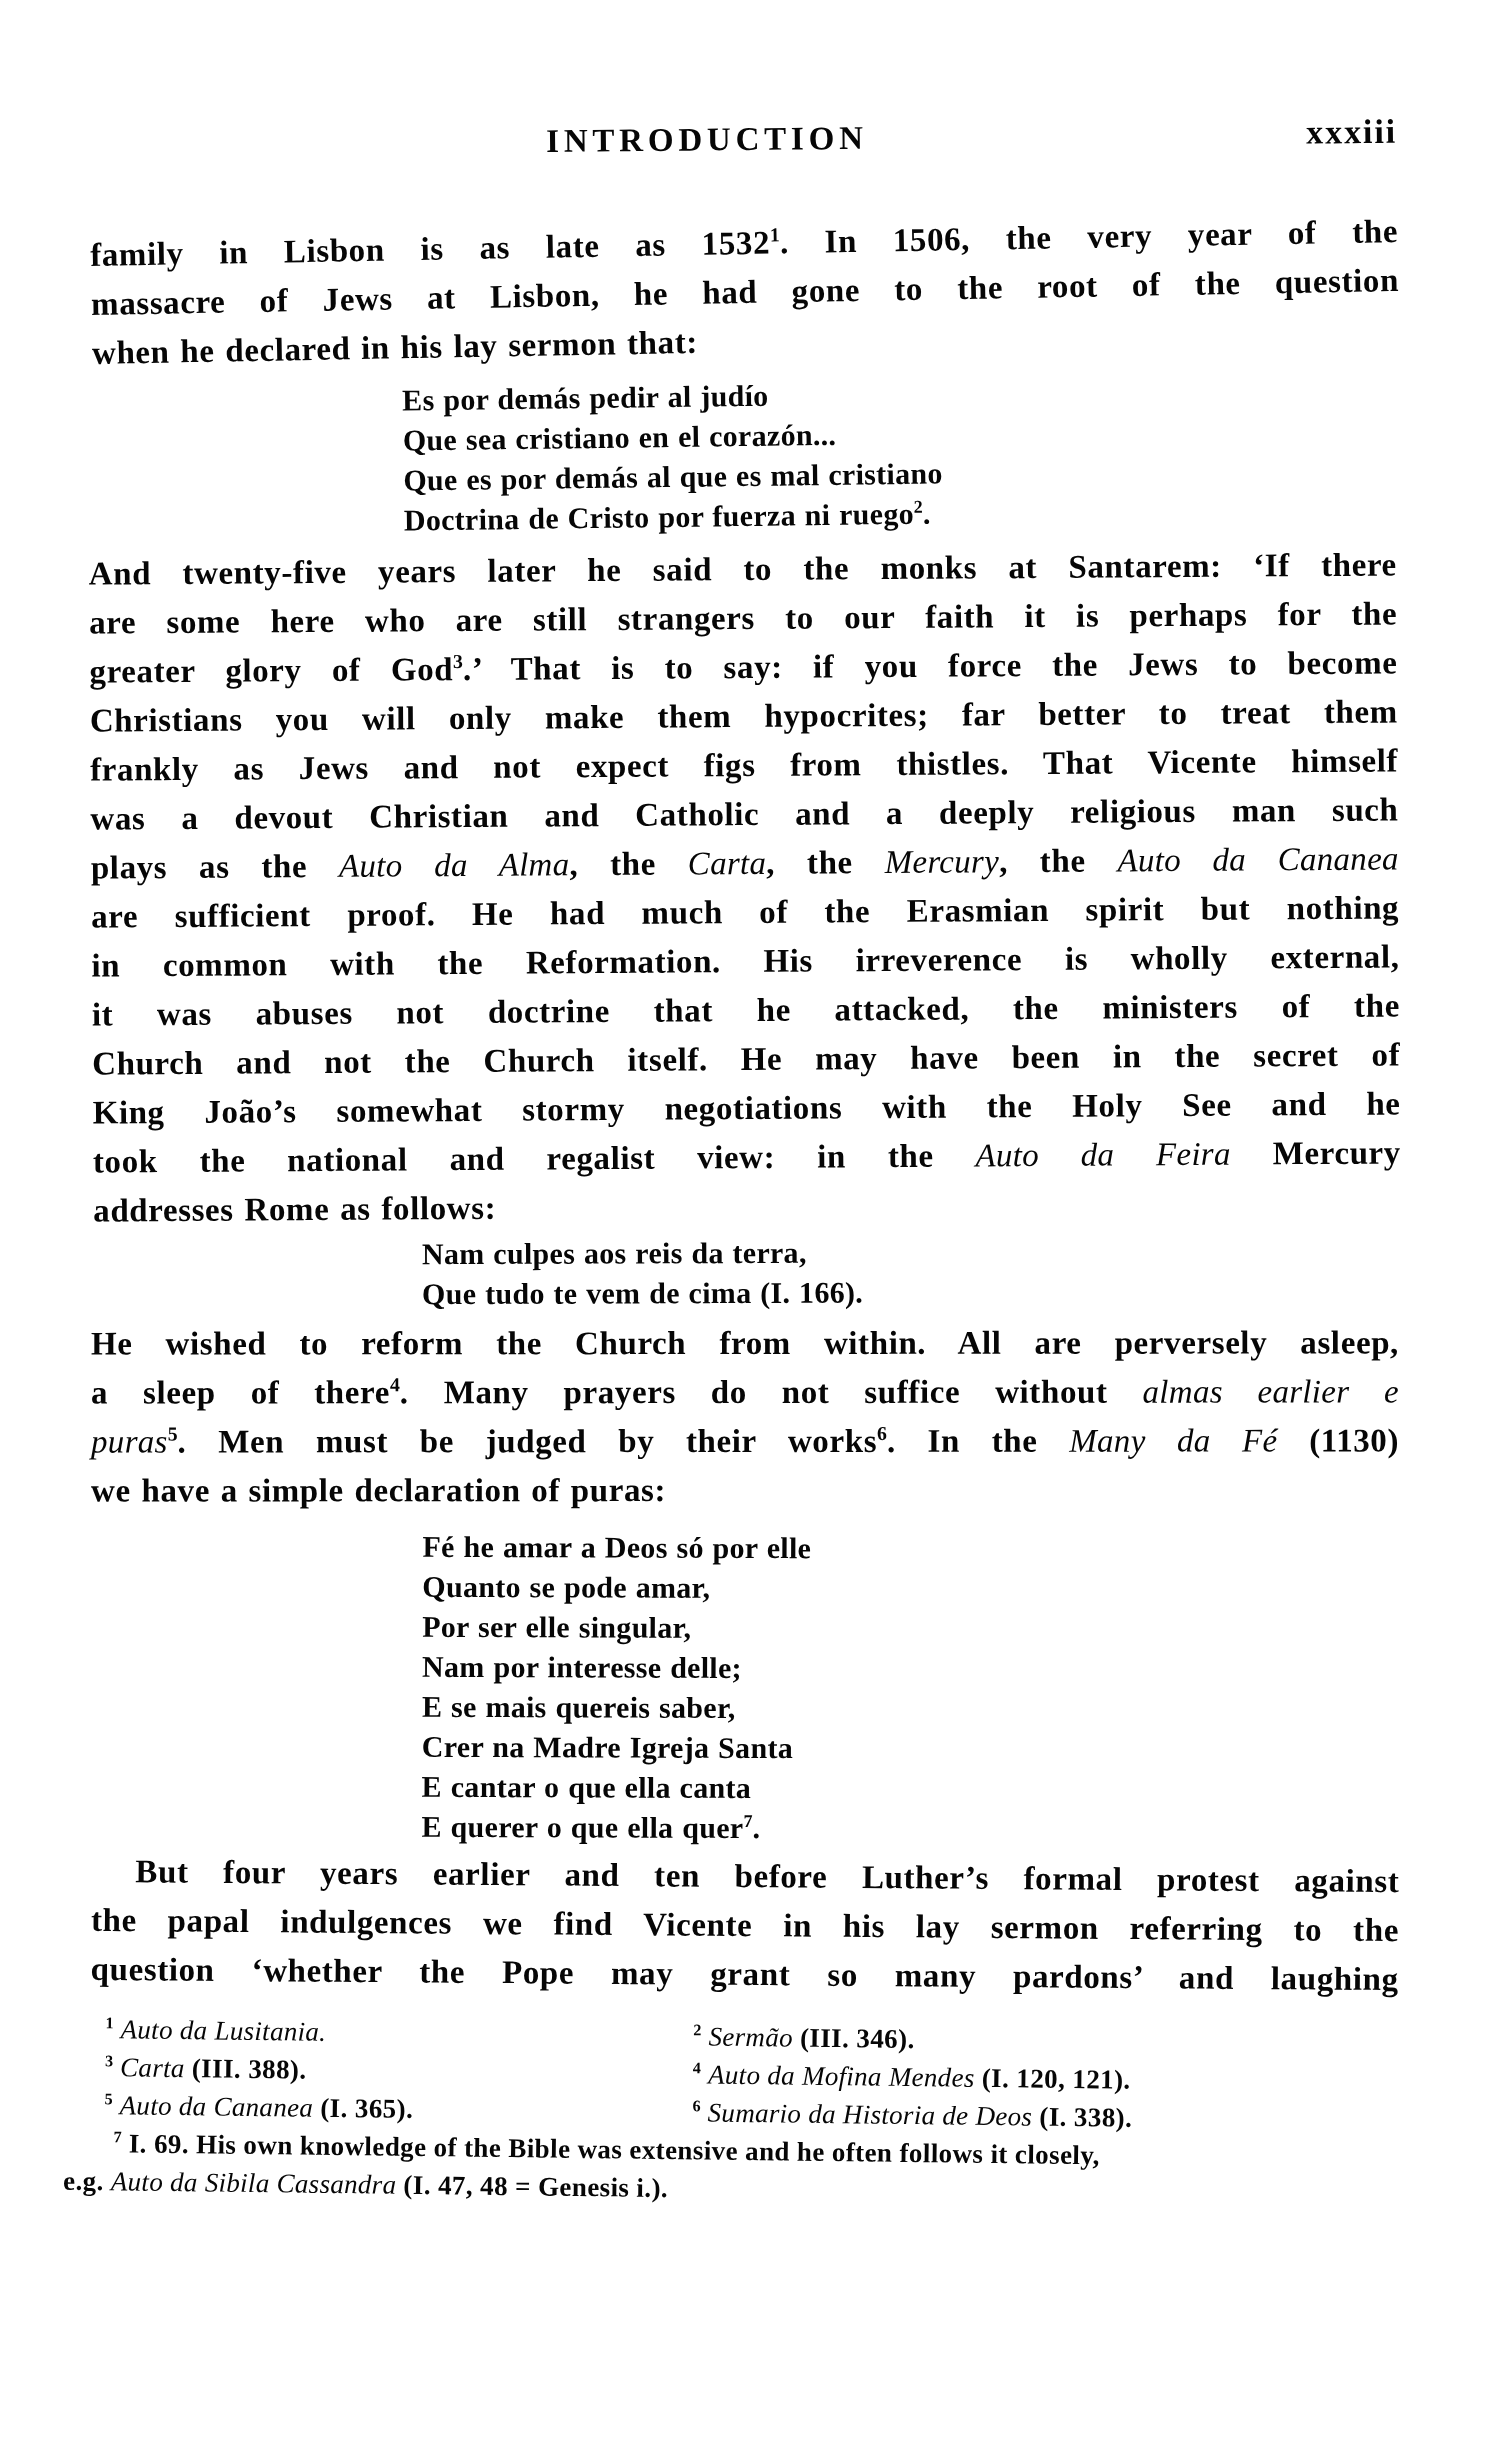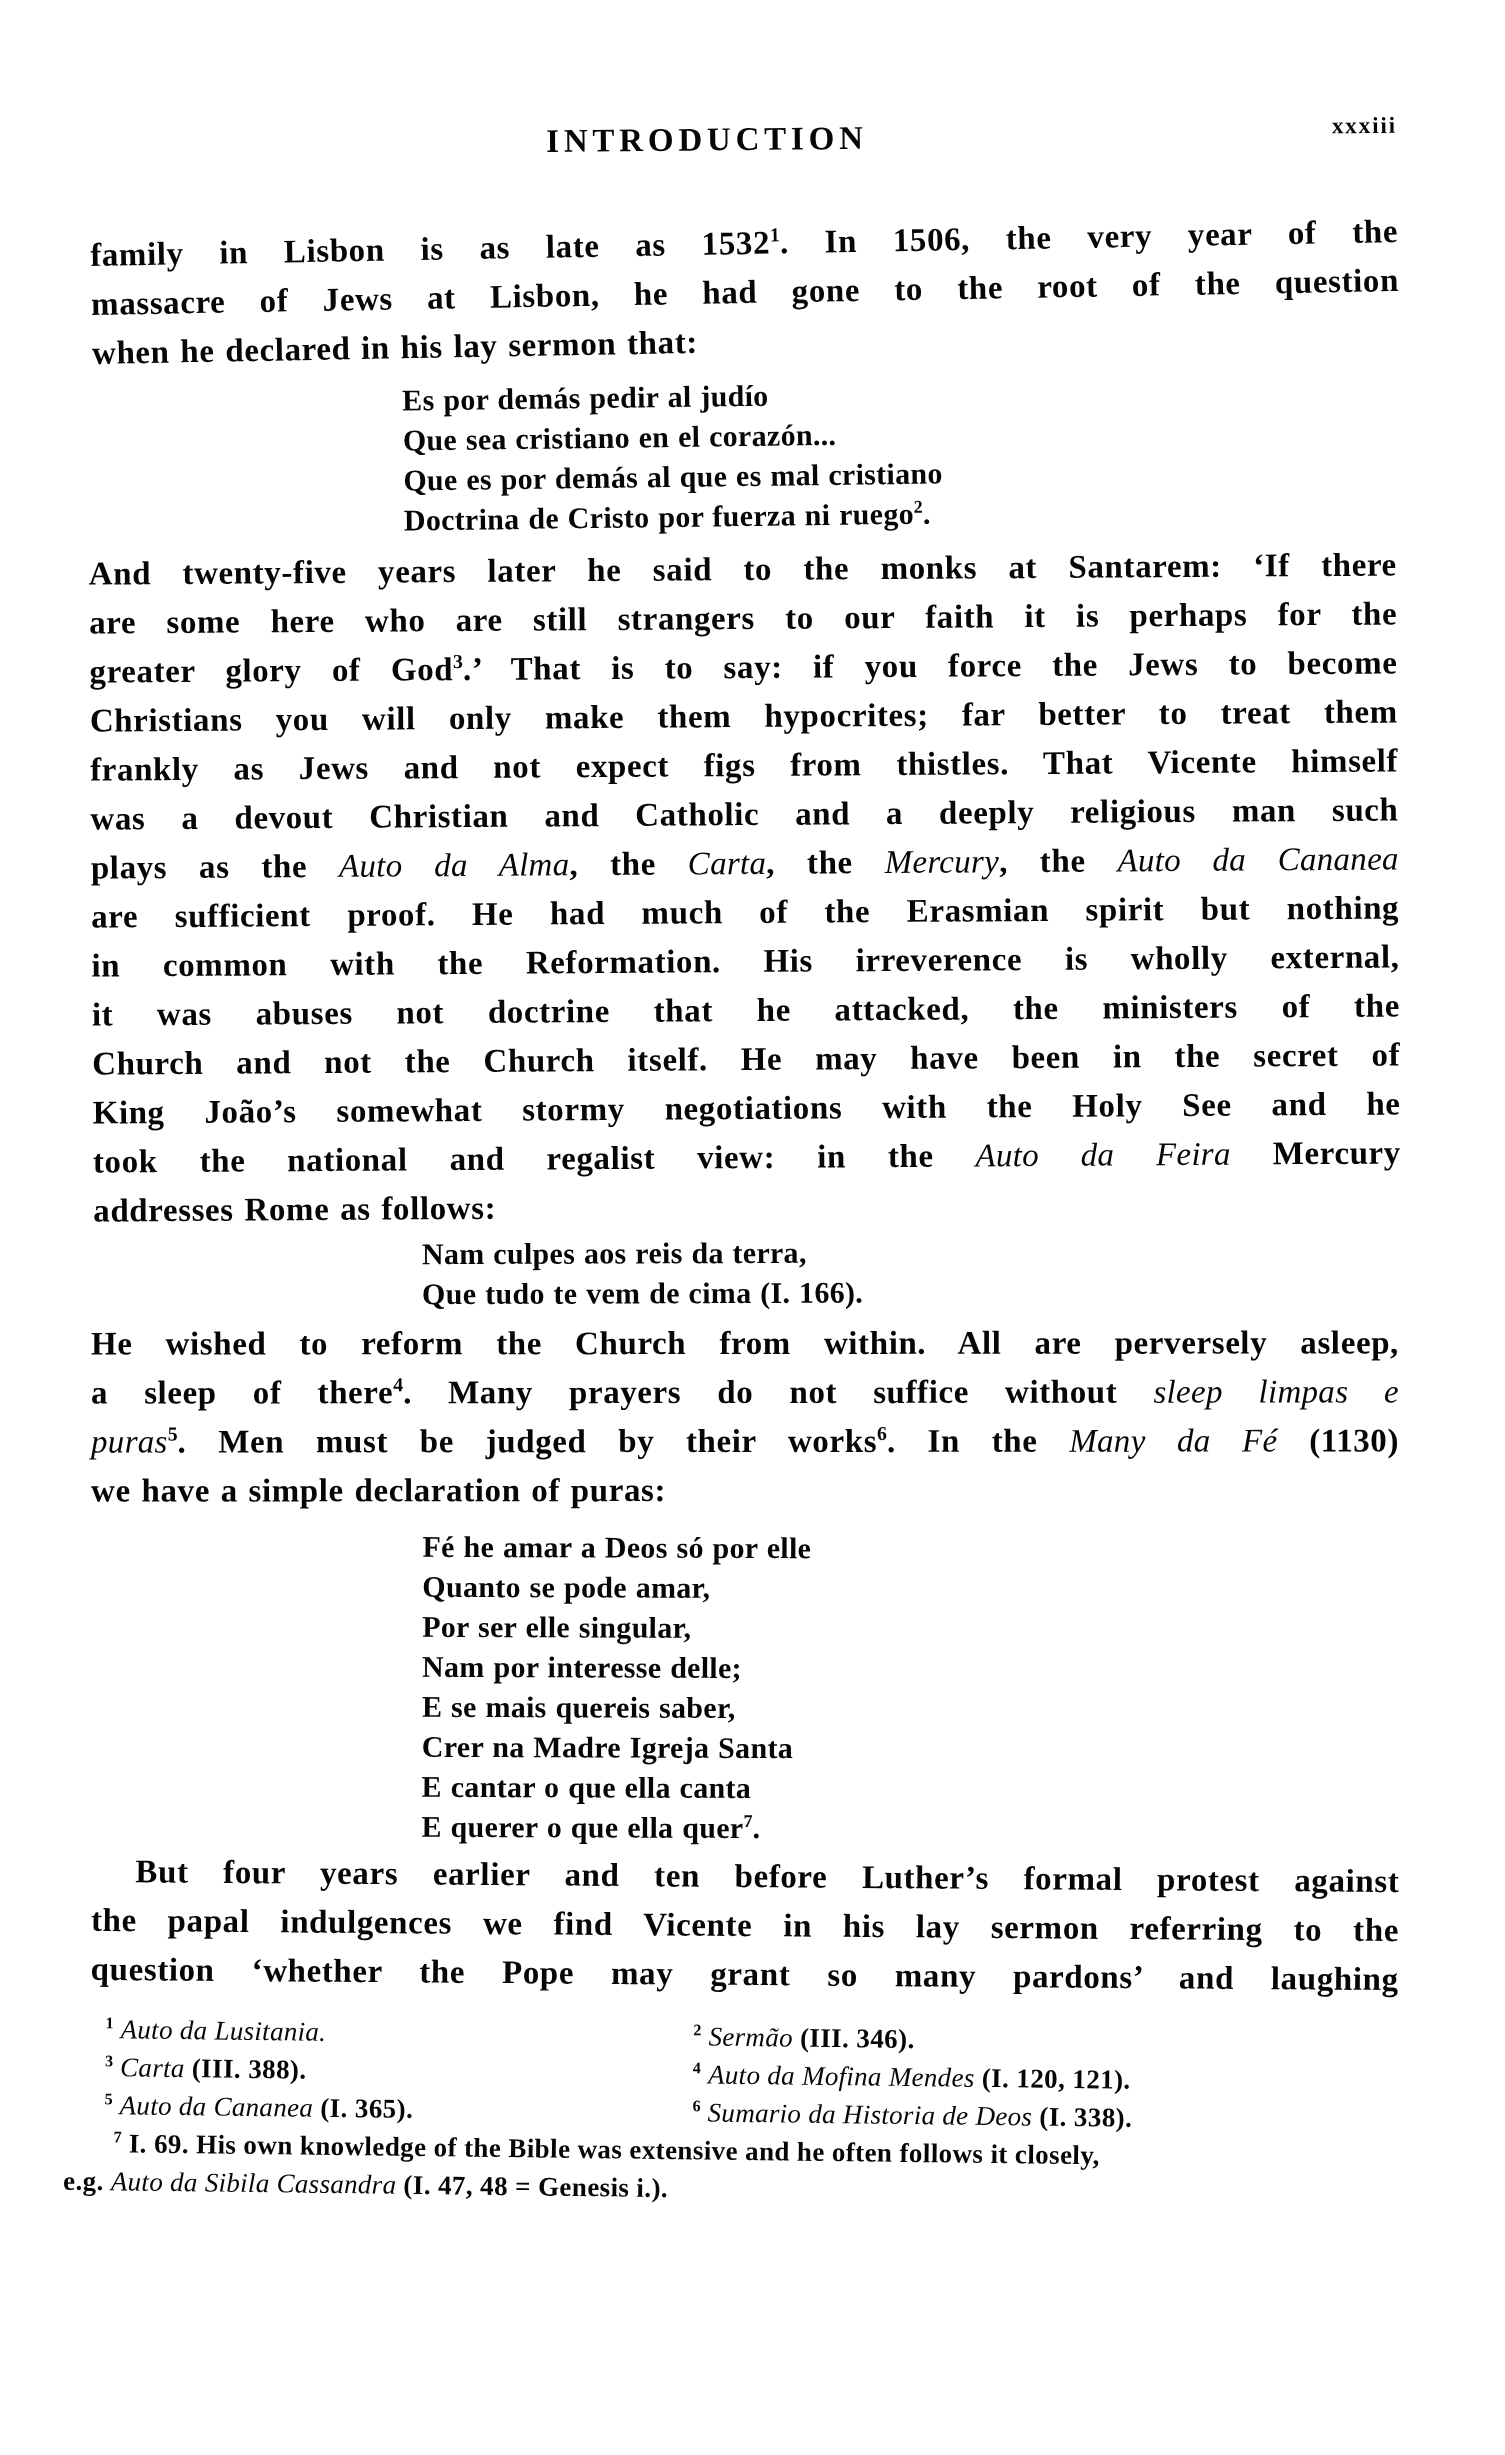--- a/index.html
+++ b/index.html
@@ -11,21 +11,21 @@
     -webkit-font-smoothing:antialiased;
   }
   .page{box-sizing:border-box;width:100%;height:100%;padding:0 106px 0 91px;position:relative;}
 
   
   .page-header{position:relative;height:48px;margin-top:121px;transform:rotate(-0.55deg);}
   .running-title{
     position:absolute;left:50%;top:0;transform:translateX(calc(-50% - 38px));
     font-size:33px;letter-spacing:4.8px;white-space:nowrap;
   }
-  .page-number{position:absolute;right:1.9px;top:-1.9px;font-size:23px;letter-spacing:1.9px;}
+  .page-number{position:absolute;right:1.9px;top:-1.9px;font-size:34px;letter-spacing:1.9px;}
 
   
   .line{
     font-size:33px;line-height:49px;letter-spacing:0.6px;word-spacing:1.9px;
     text-align:justify;text-align-last:justify;
   }
   .line.align-left{text-align:left;text-align-last:left;}
   .line.indent{text-indent:44px;}
   sup{font-size:0.6em;line-height:0;letter-spacing:0;}
 
@@ -96,21 +96,21 @@
         <div class="line"><span>King João’s somewhat stormy negotiations with the Holy See and he</span></div>
         <div class="line"><span>took the national and regalist view: in the </span><span class="it">Auto da Feira</span><span> Mercury</span></div>
         <div class="line align-left"><span>addresses Rome as follows:</span></div>
       </div>
       <div class="block verse blk-v2">
         <div class="line"><span>Nam culpes aos reis da terra,</span></div>
         <div class="line"><span>Que tudo te vem de cima (I. 166).</span></div>
       </div>
       <div class="block paragraph blk-p3">
         <div class="line"><span>He wished to reform the Church from within. All are perversely asleep,</span></div>
-        <div class="line"><span>a sleep of there</span><sup>4</sup><span>. Many prayers do not suffice without </span><span class="it">sleep limpas e</span></div>
+        <div class="line"><span>a sleep of there</span><sup>4</sup><span>. Many prayers do not suffice without </span><span class="it">almas earlier e</span></div>
         <div class="line"><span class="it">puras</span><sup>5</sup><span>. Men must be judged by their works</span><sup>6</sup><span>. In the </span><span class="it">Many da Fé</span><span> (1130)</span></div>
         <div class="line align-left"><span>we have a simple declaration of puras:</span></div>
       </div>
       <div class="block verse blk-v3">
         <div class="line"><span>Fé he amar a Deos só por elle</span></div>
         <div class="line"><span>Quanto se pode amar,</span></div>
         <div class="line"><span>Por ser elle singular,</span></div>
         <div class="line"><span>Nam por interesse delle;</span></div>
         <div class="line"><span>E se mais quereis saber,</span></div>
         <div class="line"><span>Crer na Madre Igreja Santa</span></div>

